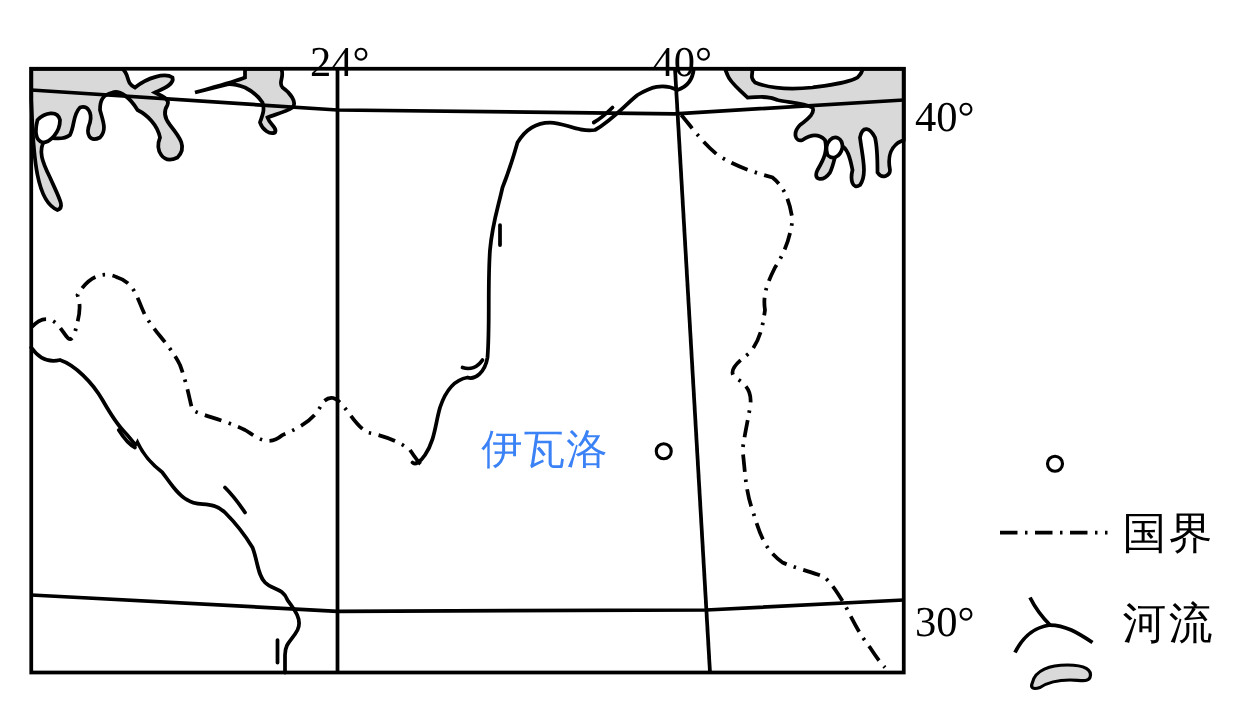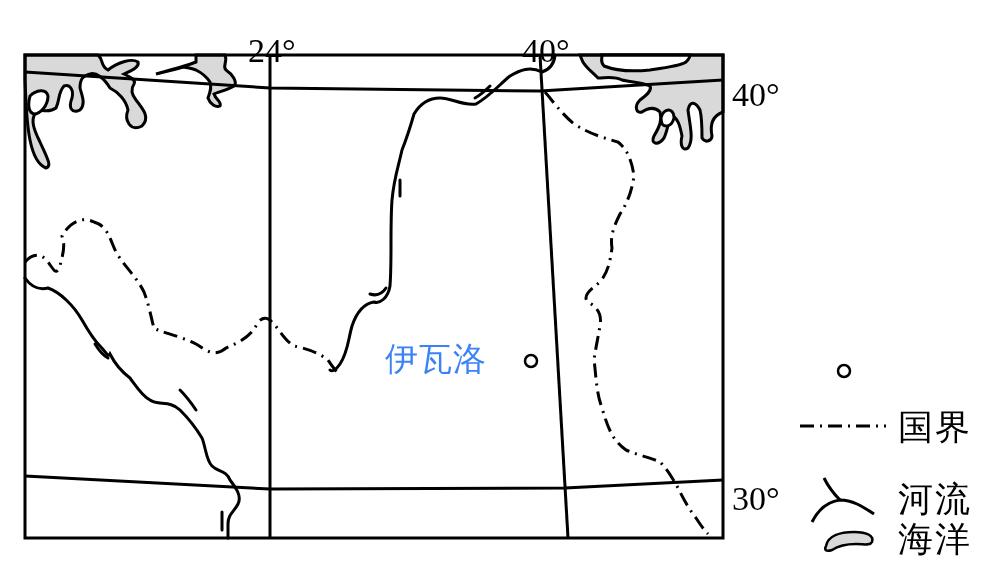--- a/index.html
+++ b/index.html
@@ -85,15 +85,14 @@
     <svg class="legend-symbol" viewBox="0 0 95 50">
       <path d="M16,46 C22,34 30,26 44,24 C56,24 66,30 78,38" fill="none" stroke="#000" stroke-width="3"></path>
       <path d="M28,2 C32,10 38,18 44,24" fill="none" stroke="#000" stroke-width="3"></path>
     </svg>
     <span class="legend-label">河流</span>
   </div>
   <div class="legend-row" style="top:168px;">
     <svg class="legend-symbol" viewBox="0 0 95 50">
       <path d="M30,30 C32,20 44,16 58,16 C72,16 78,20 76,26 C74,30 68,28 60,28 C50,28 42,30 36,34 C30,36 28,34 30,30 Z" fill="#d9d9d9" stroke="#000" stroke-width="2.5"></path>
     </svg>
-    <span class="legend-label">海洋</span>
   </div>
 </div>
 
 </body></html>

